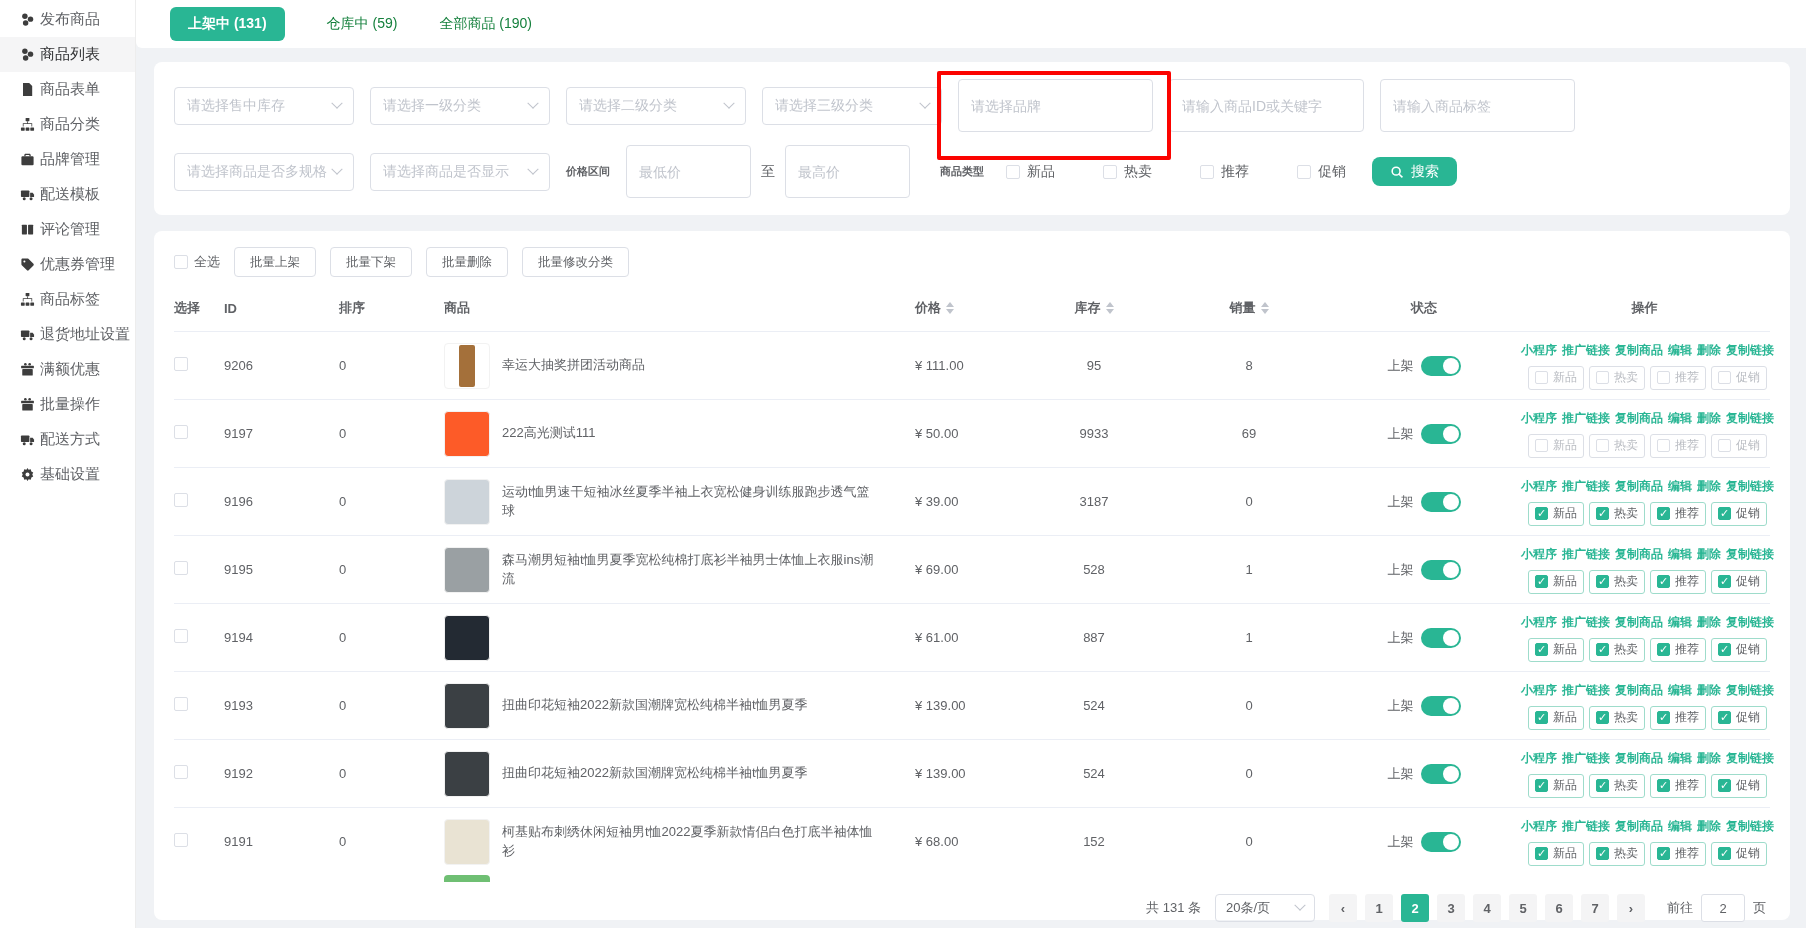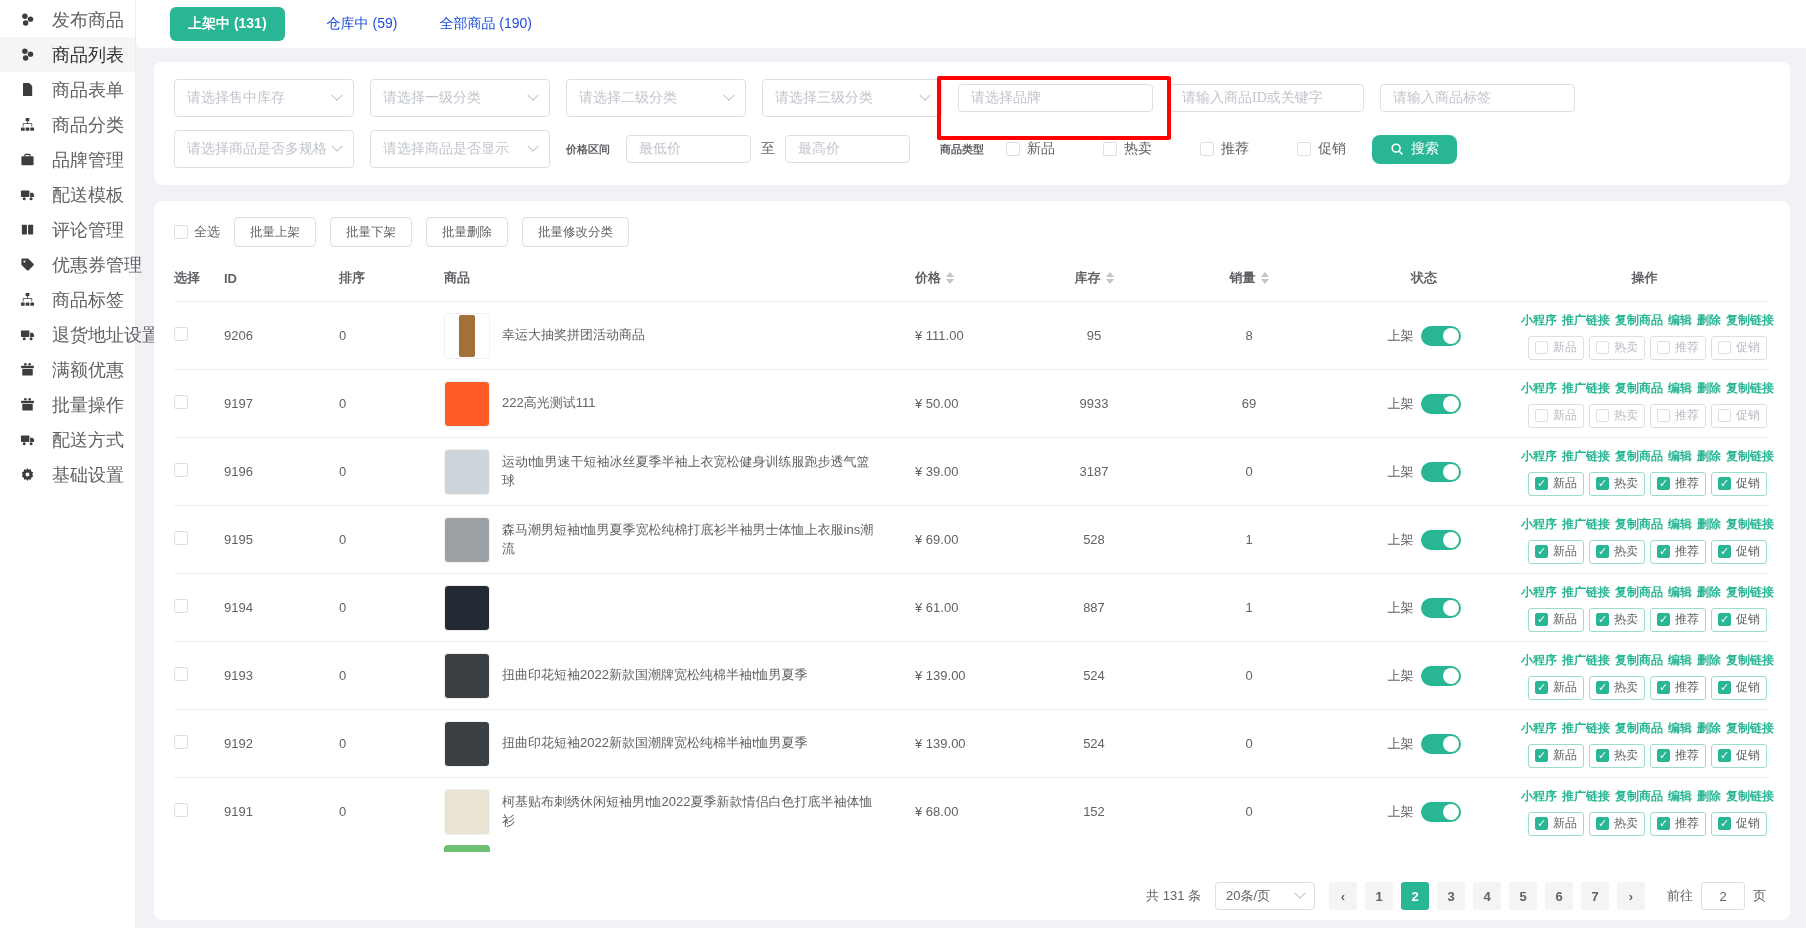--- a/index.html
+++ b/index.html
@@ -11,38 +11,38 @@
     --ph:#c0c4cc;
     --bg:#f0f2f5;
     --red:#FB0300;
   }
   *{margin:0;padding:0;box-sizing:border-box;}
   body{font-family:"Liberation Sans","DejaVu Sans",sans-serif;background:#fff;}
   .app{width:1806px;height:928px;display:flex;background:var(--bg);overflow:hidden;}
 
   
   .sidebar{width:136px;background:#fff;border-right:1px solid #ededed;padding-top:2px;flex:none;}
-  .side-item{height:35px;display:flex;align-items:center;gap:17px;padding-left:20px;font-size:18px;color:var(--txt);cursor:pointer;white-space:nowrap;}
+  .side-item{height:35px;display:flex;align-items:center;gap:5px;padding-left:20px;font-size:15px;color:var(--txt);cursor:pointer;white-space:nowrap;}
   .side-item.active{background:#f5f5f6;color:var(--txt-dark);font-weight:normal;}
   .side-icon{width:15px;height:15px;flex:none;display:inline-flex;}
   .side-icon svg{width:15px;height:15px;fill:#3d3d3d;}
 
   
   .main{flex:1;display:flex;flex-direction:column;min-width:0;}
 
   .tabbar{height:48px;background:#fff;display:flex;align-items:center;gap:42px;padding-left:34px;flex:none;border-radius:0 0 0 6px;}
-  .tab{font-size:14px;color:#1d4ed8;cursor:pointer;white-space:nowrap;}
+  .tab{font-size:14px;color:#15803d;cursor:pointer;white-space:nowrap;}
   .tab-active{background:var(--primary);color:#fff;border-radius:6px;padding:8px 18px;font-weight:bold;}
 
   .filter-card{background:#fff;border-radius:8px;margin:14px 16px 0 18px;padding:17px 20px;flex:none;}
   .frow{display:flex;align-items:center;gap:16px;}
   .frow + .frow{margin-top:13px;}
   .sel{width:180px;height:38px;border:1px solid var(--border);border-radius:4px;background:#fff;display:flex;align-items:center;justify-content:space-between;padding:0 12px;font-size:14px;color:var(--ph);cursor:pointer;flex:none;}
   .chev{width:8px;height:8px;border-right:1.4px solid var(--ph);border-bottom:1.4px solid var(--ph);transform:rotate(45deg) translate(-2px,-2px);flex:none;}
-  .tin{height:28px;border:1px solid var(--border);border-radius:4px;padding:6px 12px;font-size:14px;color:var(--txt);outline:none;flex:none;font-family:Liberation Serif, serif;}
+  .tin{height:53px;border:1px solid var(--border);border-radius:4px;padding:6px 12px;font-size:14px;color:var(--txt);outline:none;flex:none;font-family:Liberation Sans, sans-serif;}
   .tin::placeholder{color:var(--ph);}
   .w195{width:195px;}
   .w125{width:125px;}
   .brand-wrap{position:relative;flex:none;}
   .red-box{position:absolute;left:-21px;top:-8px;right:-18px;bottom:-28px;border:4px solid var(--red);border-radius:2px;z-index:10;pointer-events:none;}
   .flabel{font-size:11px;color:var(--txt);font-weight:bold;white-space:nowrap;flex:none;}
   .to-label{font-size:14px;color:var(--txt);flex:none;margin:0 -6px;}
   .type-group{display:flex;align-items:center;gap:48px;margin-left:6px;flex:none;}
   .type-opt{display:flex;align-items:center;gap:7px;font-size:14px;color:var(--txt);cursor:pointer;white-space:nowrap;}
   .cb{width:14px;height:14px;border:1px solid var(--border);border-radius:2px;background:#fff;display:inline-flex;align-items:center;justify-content:center;flex:none;font-size:11px;line-height:1;color:#fff;}

